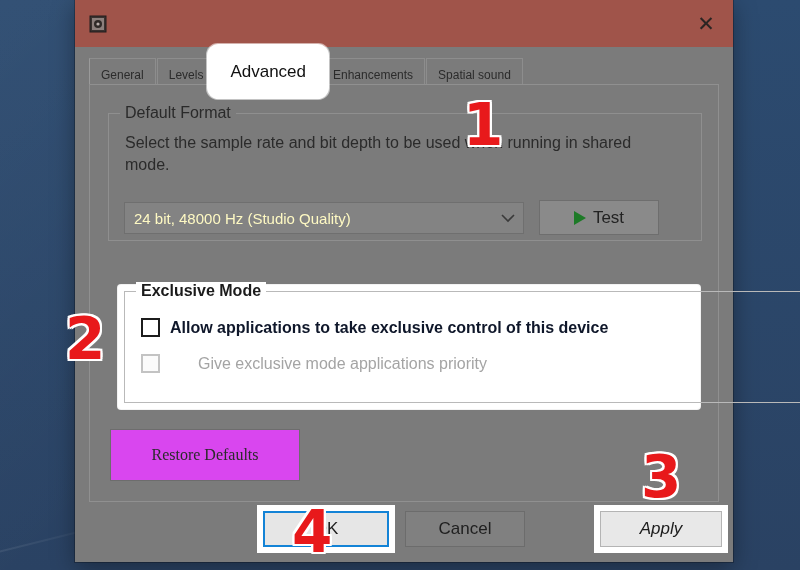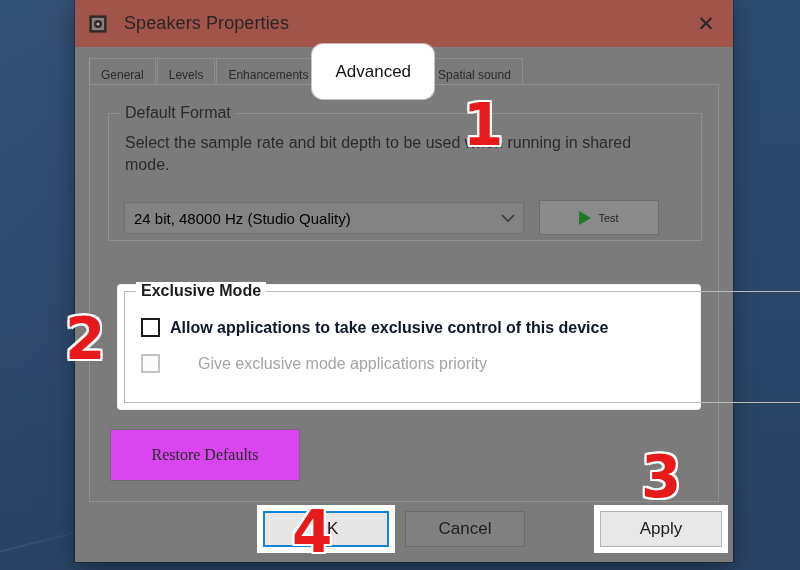--- a/index.html
+++ b/index.html
@@ -87,32 +87,32 @@
     position:absolute;left:16px;top:18px;width:545px;
     font-size:16px;color:#2b2b2b;line-height:22px;
   }
 
   .combobox{
     position:absolute;left:15px;top:88px;width:400px;height:32px;
     background:#838383;border:1px solid #6f6f6f;box-sizing:border-box;
     display:flex;align-items:center;
   }
   .combobox-value{
-    font-size:15px;color:#000000;margin-left:9px;flex:1;
+    font-size:15px;color:#fef9c3;margin-left:9px;flex:1;
     white-space:nowrap;overflow:hidden;
   }
   .combobox-arrow{
     width:30px;display:flex;align-items:center;justify-content:center;
     color:#3a3a3a;font-size:12px;
   }
   .btn-test{
     position:absolute;left:430px;top:86px;width:120px;height:35px;
     background:#8a8a8a;border:1px solid #6e6e6e;box-sizing:border-box;
     display:flex;align-items:center;justify-content:center;gap:7px;
-    font-size:11px;color:#232323;
+    font-size:17px;color:#232323;
   }
   .play-tri{
     width:0;height:0;border-left:12px solid #1d7a27;
     border-top:7px solid transparent;border-bottom:7px solid transparent;
   }
 
   
   .highlight-exclusive{
     position:absolute;left:28px;top:200px;width:582px;height:124px;
     background:#ffffff;border-radius:3px;
@@ -157,21 +157,21 @@
     background:#e6e6e6;border:2px solid #1383d6;
     box-shadow:0 0 0 6px #ffffff;z-index:5;
   }
   .btn-cancel{
     left:405px;top:511px;width:120px;
     background:#808080;border:1px solid #6c6c6c;color:#202020;
   }
   .btn-apply{
     left:600px;top:511px;width:122px;
     background:#e8e8e8;border:1px solid #b4b4b4;
-    box-shadow:0 0 0 6px #ffffff;z-index:5;
+    box-shadow:0 0 0 6px #ffffff;z-index:5;font-style:italic;
   }
 
   
   .annot{
     position:absolute;color:#e8191b;font-weight:bold;line-height:1;
     font-family:"DejaVu Sans", sans-serif;
     text-shadow:
       -2px -2px 0 #fff, 2px -2px 0 #fff, -2px 2px 0 #fff, 2px 2px 0 #fff,
       0 -2px 0 #fff, 0 2px 0 #fff, -2px 0 0 #fff, 2px 0 0 #fff;
     z-index:30;
@@ -192,30 +192,29 @@
 
   <div class="titlebar">
     <div class="titlebar-icon">
       <svg width="20" height="20" viewBox="0 0 20 20">
         <rect x="2" y="2" width="16" height="16" fill="#3a3230" stroke="#231d1c" stroke-width="1"></rect>
         <rect x="4" y="4" width="12" height="12" fill="#8c7f7c"></rect>
         <circle cx="10" cy="10" r="4" fill="#2f2927"></circle>
         <circle cx="10" cy="10" r="1.6" fill="#b9aeab"></circle>
       </svg>
     </div>
-    <div class="titlebar-title">Speakers Properties</div>
     <div class="titlebar-close">✕</div>
   </div>
 
   <div class="tabstrip">
     <div class="tabs">
       <div class="tab first">General</div>
       <div class="tab">Levels</div>
+      <div class="tab active">Advanced</div>
       <div class="tab">Enhancements</div>
-      <div class="tab active">Advanced</div>
       <div class="tab">Spatial sound</div>
     </div>
   </div>
 
   <div class="panel">
 
     <div class="group" id="group-default-format">
       <div class="group-title">Default Format</div>
       <div class="desc">Select the sample rate and bit depth to be used when running in shared mode.</div>
 

